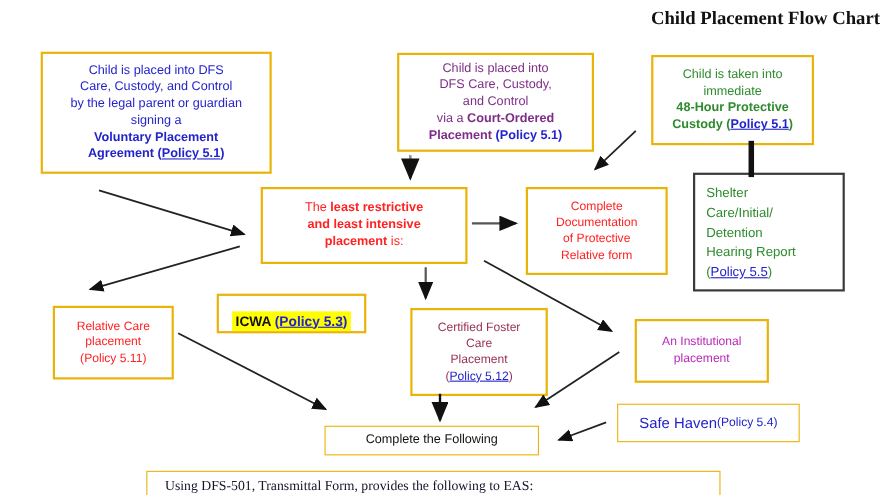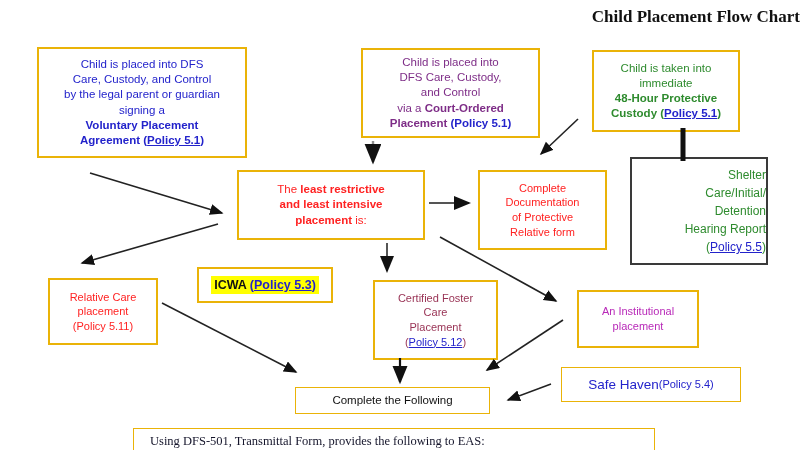--- a/index.html
+++ b/index.html
@@ -26,29 +26,29 @@
   .maroon{color:#993355;}
   .magenta{color:#b829b8;}
   .black{color:#111;}
   .b{font-weight:bold;}
   .link{color:#2323cb;text-decoration:underline;cursor:pointer;}
   .link-plain{color:#2323cb;cursor:pointer;}
   .box-voluntary{left:37px;top:47px;width:210px;height:111px;}
   .box-court{left:333px;top:48px;width:179px;height:90px;margin-left:28px;}
   .box-48hr{left:592px;top:50px;width:148px;height:82px;}
   .box-shelter{left:630px;top:157px;width:138px;height:108px;border-color:#3a3a3a;
-    align-items:flex-end;text-align:left;padding-left:10px;font-size:12px;line-height:1.5;}
+    align-items:flex-start;text-align:left;padding-left:10px;font-size:12px;line-height:1.5;}
   .box-least{left:237px;top:170px;width:188px;height:70px;}
   .box-doc{left:478px;top:170px;width:129px;height:80px;font-size:11px;}
   .box-relative{left:48px;top:278px;width:110px;height:67px;font-size:11px;}
-  .box-icwa{left:197px;top:267px;width:136px;height:36px;font-size:12.5px;}
+  .box-icwa{left:197px;top:267px;width:136px;height:36px;font-size:12.5px;justify-content:flex-end;}
   .box-certified{left:345px;top:280px;width:125px;height:80px;font-size:11px;margin-left:28px;}
   .box-institutional{left:577px;top:290px;width:122px;height:58px;font-size:11px;}
   .box-complete{left:295px;top:387px;width:195px;height:27px;border-width:1.5px;font-size:11.5px;}
-  .box-safehaven{left:561px;top:367px;width:180px;height:35px;border-width:1.5px;
+  .box-safehaven{left:561px;top:367px;width:166px;height:35px;border-width:1.5px;
     flex-direction:row;align-items:center;}
   .box-transmittal{left:133px;top:428px;width:522px;height:42px;border-width:1.5px;
     align-items:flex-start;justify-content:flex-start;text-align:left;
     padding:4px 0 0 16px;font-family:"Liberation Serif","DejaVu Serif",serif;
     font-size:12.5px;color:#14142a;}
   .hl{background:#ffff00;padding:1px 3px;}
   .sh-main{font-size:13.5px;}
   .sh-policy{font-size:11px;}
   .arrows{position:absolute;left:0;top:0;width:800px;height:450px;pointer-events:none;}
 </style>

